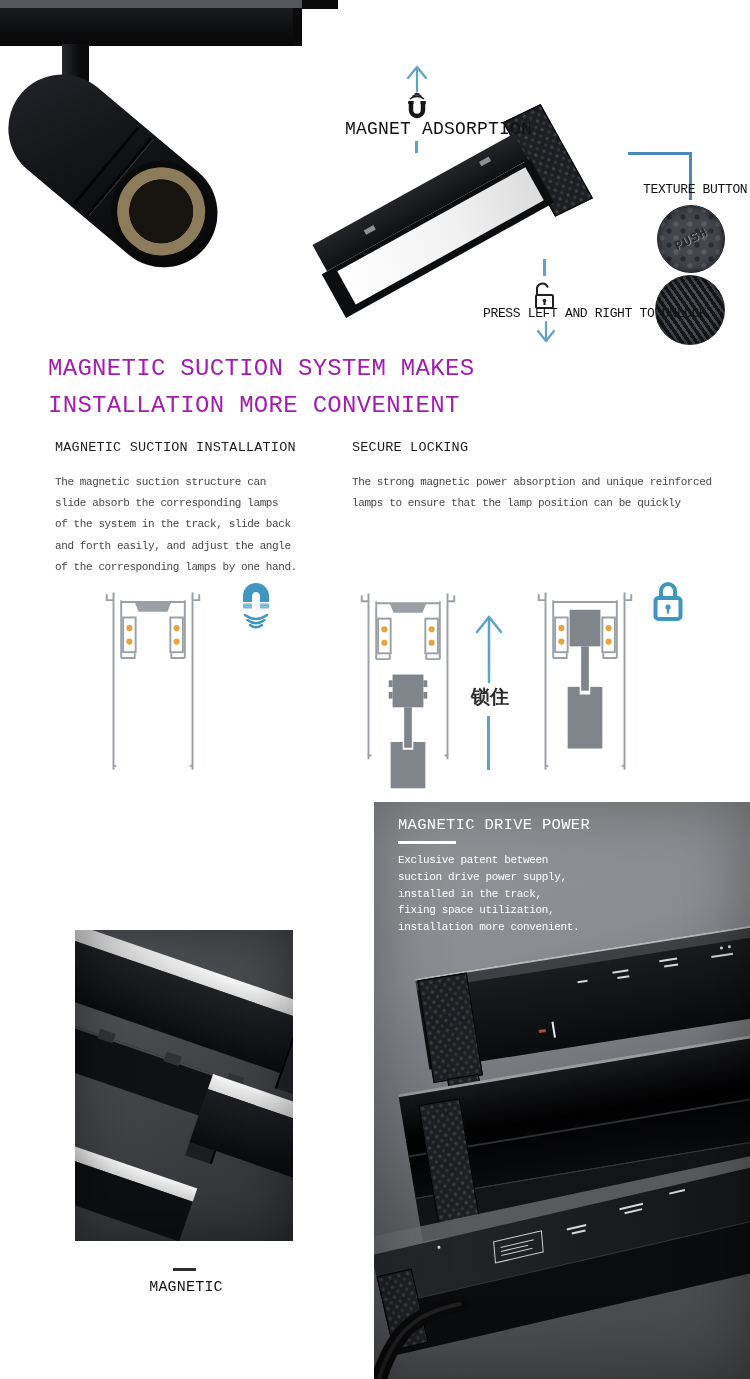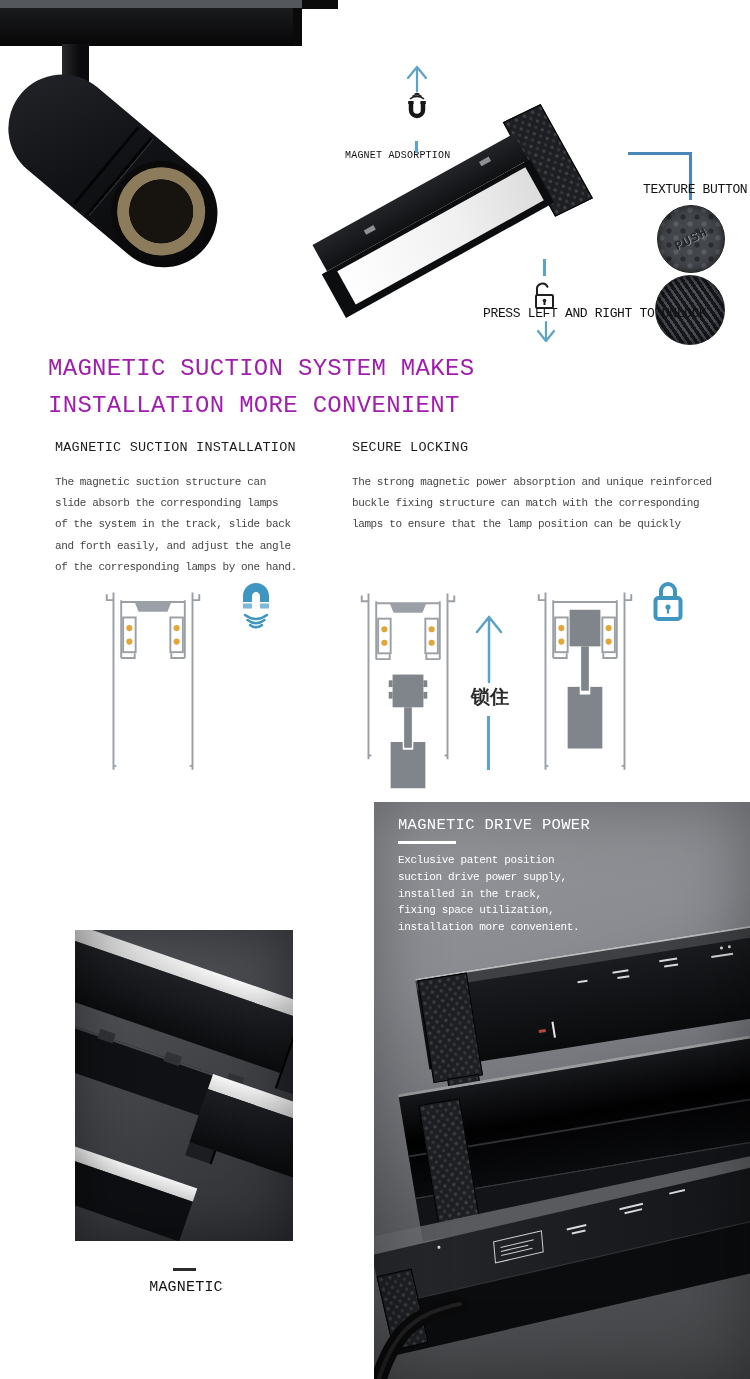--- a/index.html
+++ b/index.html
@@ -32,21 +32,21 @@
             background-image:radial-gradient(circle at 3px 3px,#3f4247 1.3px,transparent 2px),
                              radial-gradient(circle at 7.5px 8px,#34373b 1.3px,transparent 2px);
             background-size:9px 10px;transform:skewY(3deg);}
   .lamp-top{left:6px;right:36px;top:0;height:30px;background:linear-gradient(180deg,#232428,#101113);}
   .clip{width:11px;height:5px;background:#8d9094;}
   .clip.c1{left:52px;top:12px;}
   .clip.c2{left:186px;top:8px;}
   .lamp-front{left:0;right:34px;bottom:0;height:50px;background:#0c0d0f;}
   .diffuser{left:15px;right:8px;top:5px;bottom:7px;
             background:linear-gradient(100deg,#ffffff,#f0f0f0 60%,#dcdcdc 100%);}
-  .anno-label{font-size:10px;letter-spacing:.2px;color:#111;white-space:nowrap;margin-top:31px;}
+  .anno-label{font-size:18px;letter-spacing:.2px;color:#111;white-space:nowrap;}
   .anno-small{font-size:13px;letter-spacing:-.35px;color:#111;white-space:nowrap;}
   .vdash{width:2.5px;background:#5da3c9;}
   .conn{background:#4a86b8;}
 
   
   .circle{border-radius:50%;overflow:hidden;border:1px solid #24262a;}
   .circle.push{left:657px;top:205px;width:66px;height:66px;background-color:#43464b;
       background-image:radial-gradient(circle at 4px 4px,#5a5e64 2px,transparent 3.2px),
                        radial-gradient(circle at 11px 11px,#2a2c30 2px,transparent 3.2px);
       background-size:14px 14px;box-shadow:inset 0 0 10px rgba(0,0,0,.6);}
@@ -205,21 +205,20 @@
       <div>slide absorb the corresponding lamps</div>
       <div>of the system in the track, slide back</div>
       <div>and forth easily, and adjust the angle</div>
       <div>of the corresponding lamps by one hand.</div>
     </div>
   </div>
   <div class="abs col2">
     <div class="col-title">SECURE LOCKING</div>
     <div class="col-body">
       <div>The strong magnetic power absorption and unique reinforced</div>
-      <div>buckle fixing structure can match with the corresponding</div>
       <div>lamps to ensure that the lamp position can be quickly</div>
     </div>
   </div>
 
   <svg class="abs" style="left:100px;top:584px;" width="106" height="198" viewBox="0 0 110 200">
     <g stroke="#9aa0a6" stroke-width="2" fill="none">
       <path d="M14 6 V190 M14 186 h3 M14 14 h-7 v-6"></path>
       <path d="M96 6 V190 M96 186 h-3 M96 14 h7 v-6"></path>
       <path d="M22 14 V74 M88 14 V74 M22 16 H88"></path>
       <rect x="24" y="32" width="13" height="36"></rect>
@@ -356,21 +355,21 @@
       <path d="M92 14 C52 22 26 38 10 92" stroke="#0a0a0b" stroke-width="16" fill="none" stroke-linecap="round"></path>
       <path d="M92 14 C52 22 26 38 10 92" stroke="#2e2f32" stroke-width="4" fill="none" stroke-linecap="round" opacity=".6"></path>
     </svg>
 
     <div class="abs panel-vignette"></div>
 
     <div class="abs dp-text">
       <div class="dp-title">MAGNETIC DRIVE POWER</div>
       <div class="dp-rule"></div>
       <div class="dp-lines">
-        <div>Exclusive patent position</div>
+        <div>Exclusive patent between</div>
         <div>suction drive power supply,</div>
         <div>installed in the track,</div>
         <div>fixing space utilization,</div>
         <div>installation more convenient.</div>
       </div>
     </div>
   </div>
 
   <div class="abs bl-photo">
     <div class="abs bl-rot lampA">

